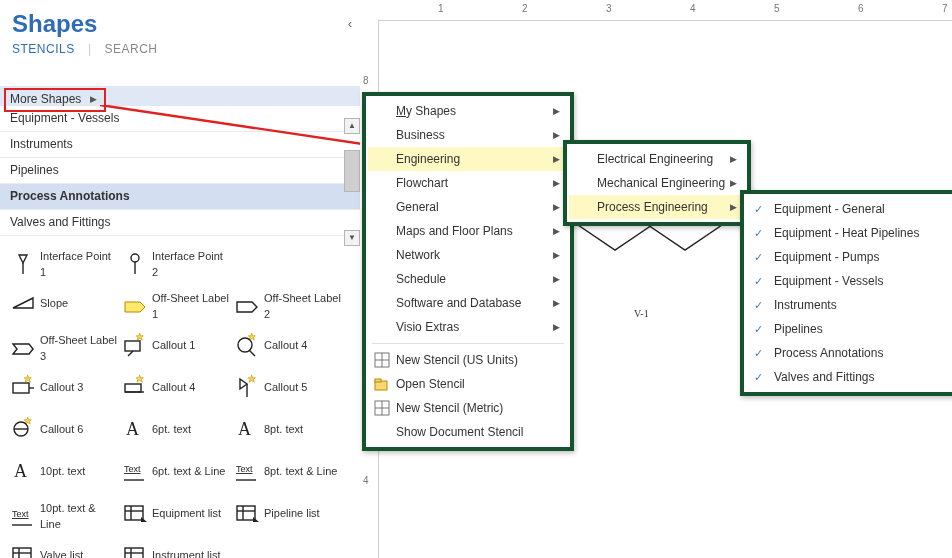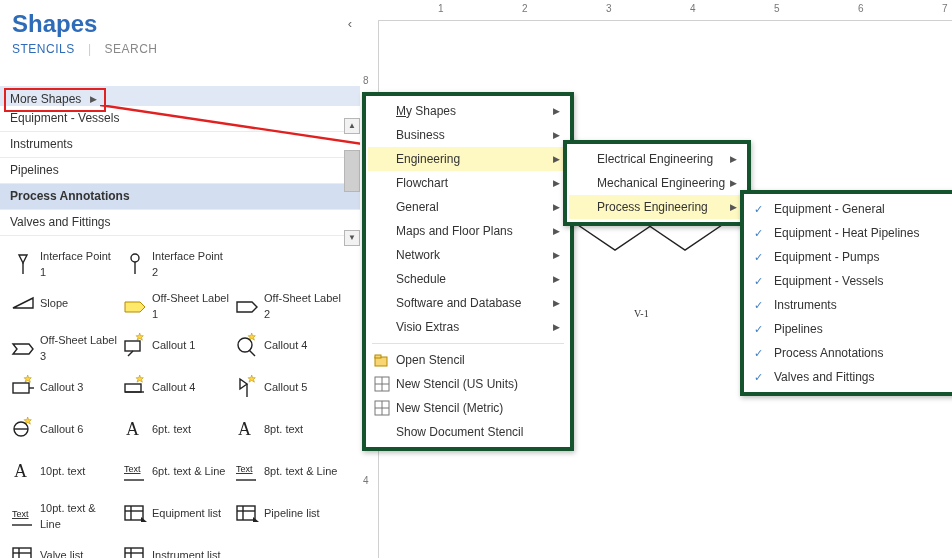--- a/index.html
+++ b/index.html
@@ -370,28 +370,28 @@
     <div class="item hi"><span>Engineering</span><span class="sub">▶</span></div>
     <div class="item"><span>Flowchart</span><span class="sub">▶</span></div>
     <div class="item"><span>General</span><span class="sub">▶</span></div>
     <div class="item"><span>Maps and Floor Plans</span><span class="sub">▶</span></div>
     <div class="item"><span>Network</span><span class="sub">▶</span></div>
     <div class="item"><span>Schedule</span><span class="sub">▶</span></div>
     <div class="item"><span>Software and Database</span><span class="sub">▶</span></div>
     <div class="item"><span>Visio Extras</span><span class="sub">▶</span></div>
     <div class="sep"></div>
     <div class="item"><span class="ico"><svg width="16" height="16">
-          <rect x="1" y="5" width="12" height="9" fill="#f7d673" stroke="#b58b00"></rect>
-          <rect x="1" y="3" width="6" height="3" fill="#f7d673" stroke="#b58b00"></rect>
-        </svg></span><span>Open Stencil</span></div>
-    <div class="item"><span class="ico"><svg width="16" height="16">
           <rect x="1" y="1" width="14" height="14" fill="none" stroke="#777"></rect>
           <line x1="1" y1="8" x2="15" y2="8" stroke="#777"></line>
           <line x1="8" y1="1" x2="8" y2="15" stroke="#777"></line>
         </svg></span><span>New Stencil (US Units)</span></div>
+    <div class="item"><span class="ico"><svg width="16" height="16">
+          <rect x="1" y="5" width="12" height="9" fill="#f7d673" stroke="#b58b00"></rect>
+          <rect x="1" y="3" width="6" height="3" fill="#f7d673" stroke="#b58b00"></rect>
+        </svg></span><span>Open Stencil</span></div>
     <div class="item"><span class="ico"><svg width="16" height="16">
           <rect x="1" y="1" width="14" height="14" fill="none" stroke="#777"></rect>
           <line x1="1" y1="8" x2="15" y2="8" stroke="#777"></line>
           <line x1="8" y1="1" x2="8" y2="15" stroke="#777"></line>
         </svg></span><span>New Stencil (Metric)</span></div>
     <div class="item"><span>Show Document Stencil</span></div>
   </div>
 
 <div class="menu" id="menu2" style="left:563px; top:140px; width:176px;">
     <div class="item"><span>Electrical Engineering</span><span class="sub">▶</span></div>

